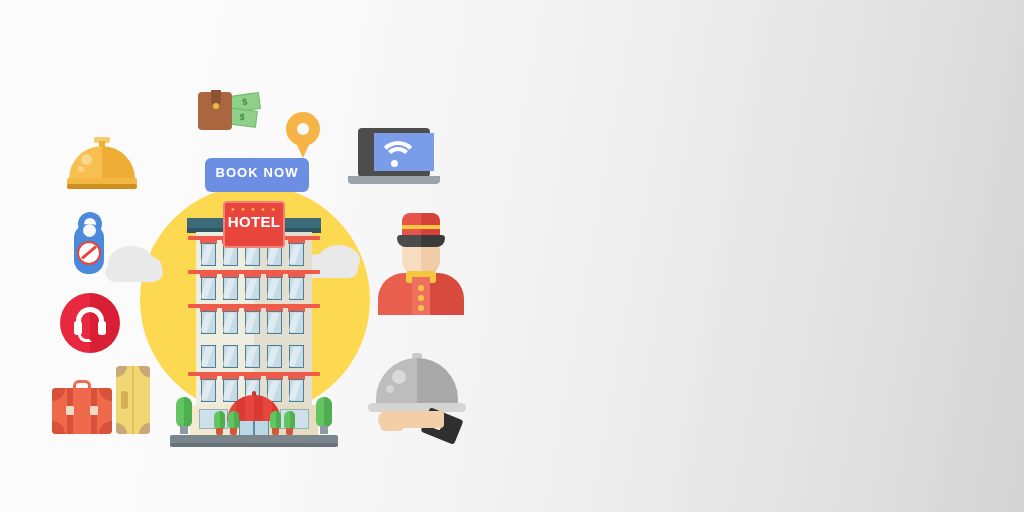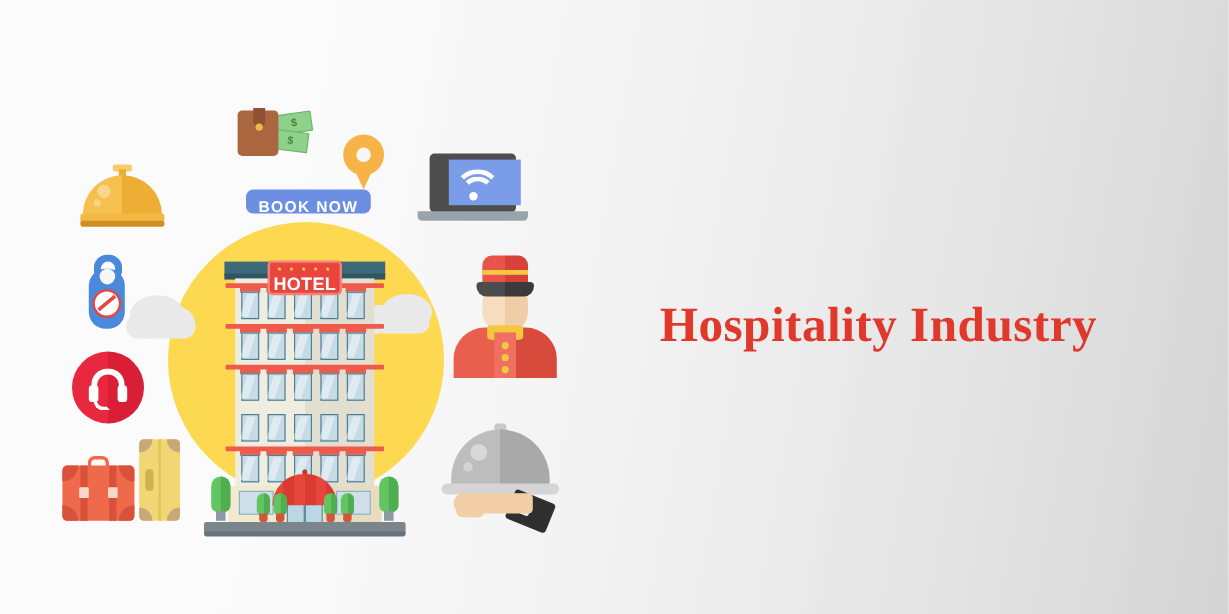--- a/index.html
+++ b/index.html
@@ -96,24 +96,23 @@
     position: absolute; left: 0px; top: 236px; width: 168px; height: 11px;
     background: #7a858c; border-radius: 2px;
   }
   .hotel-ground-sh {
     position: absolute; left: 0px; top: 244px; width: 168px; height: 4px;
     background: #68727a; border-radius: 2px;
   }
 
   
   .hotel-sign {
-    position: absolute; left: 53px; top: 2px; width: 62px; height: 29px;
+    position: absolute; left: 53px; top: 2px; width: 62px; height: 47px;
     background: #e8453c; border: 2px solid #f4827b; border-radius: 4px;
     box-sizing: border-box;
-    margin-top: 16px;
   }
   .hotel-sign .stars {
     position: absolute; left: 0; right: 0; top: 3px;
     text-align: center; font-size: 5px; color: #ffd54a; letter-spacing: 2px;
     font-family: "DejaVu Sans", sans-serif; line-height: 6px;
   }
   .hotel-sign .word {
     position: absolute; left: 0; right: 0; top: 10px;
     text-align: center; color: #ffffff;
     font-family: "Liberation Sans", sans-serif;
@@ -182,21 +181,21 @@
     width: 11px; height: 18px; border-radius: 6px 6px 4px 4px;
   }
   .tree-small .crown::after { left: 5.5px; width: 5.5px; height: 18px; }
   .tree-small .pot {
     left: 2px; top: 17px; width: 7px; height: 7px;
     background: #d0563c; border-radius: 0 0 2px 2px;
   }
 
   
   .book-btn {
-    left: 205px; top: 158px; width: 104px; height: 20px;
+    left: 205px; top: 158px; width: 104px; height: 34px;
     background: #6d8fe3; border-radius: 6px;
   }
   .book-btn span {
     display: block; text-align: center; line-height: 30px;
     color: #ffffff; font-family: "Liberation Sans", sans-serif;
     font-weight: bold; font-size: 13px; letter-spacing: 1.1px;
   }
 
   
   .map-pin { left: 286px; top: 112px; width: 34px; height: 48px; }
@@ -711,16 +710,15 @@
       <div class="lip"></div>
       <div class="sleeve"></div>
       <div class="cuff"></div>
       <div class="palm"></div>
       <div class="thumb"></div>
     </div>
 
   </div>
 
   <div id="headline">
-    <div class="line2">Hospitality Industry</div>
   </div>
 
 </div>
 
 </body></html>

